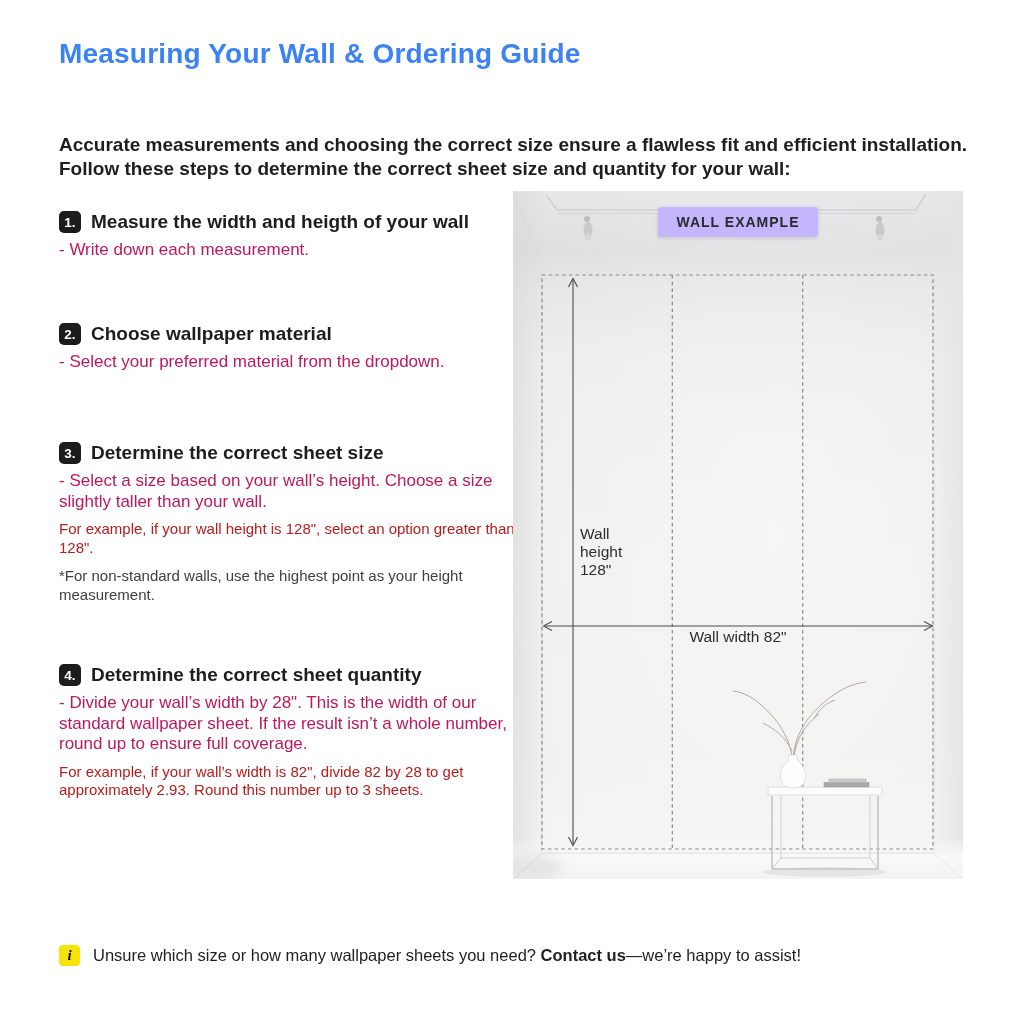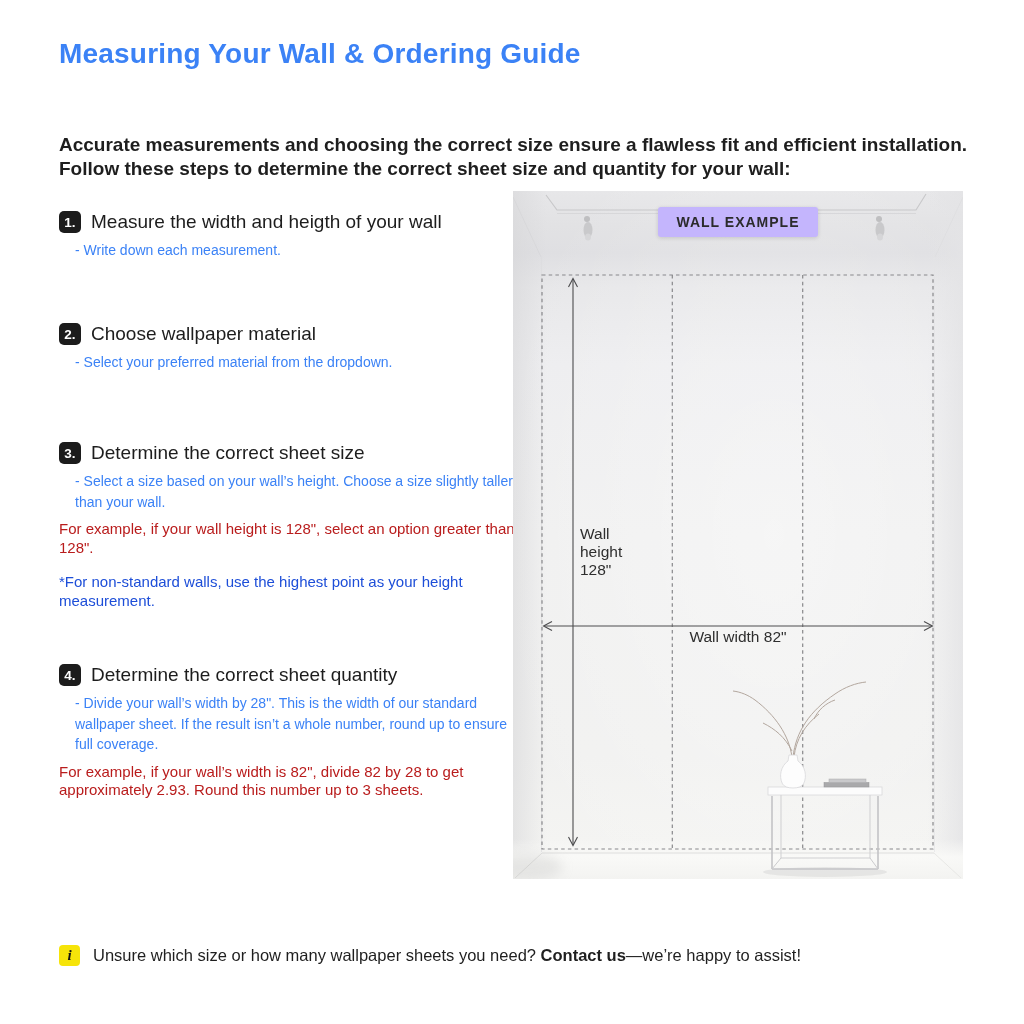--- a/index.html
+++ b/index.html
@@ -22,24 +22,24 @@
 
   
   .step { position:absolute; left:59px; width:458px; }
   .step-head { display:flex; align-items:center; gap:10px; }
   .badge {
     width:22px; height:22px; flex:0 0 22px;
     background:#1c1c1c; color:#ffffff; border-radius:5px;
     display:flex; align-items:center; justify-content:center;
     font-size:13.5px; font-weight:700;
   }
-  .step-title { font-size:19px; font-weight:400; color:#1d1d1d; }
-  .step-body { margin-top:7px; font-size:14px; line-height:20.5px; color:#3b82f6;margin-left:16px; }
+  .step-title { font-size:19px; font-weight:700; color:#1d1d1d; }
+  .step-body { margin-top:7px; font-size:17px; line-height:20.5px; color:#be185d; }
   .step-small { margin-top:8px; font-size:15px; line-height:18.5px; color:#b91c1c; }
-  .step-note { margin-top:16px; font-size:15px; line-height:18.5px; color:#1d4ed8; }
+  .step-note { margin-top:10px; font-size:15px; line-height:18.5px; color:#404040; }
   .step-1 { top:211px; }
   .step-2 { top:323px; }
   .step-3 { top:442px; }
   .step-4 { top:664px; }
 
   
   .photo {
     position:absolute; left:513px; top:191px; width:450px; height:688px;
     background:#f0f0f0;
   }

